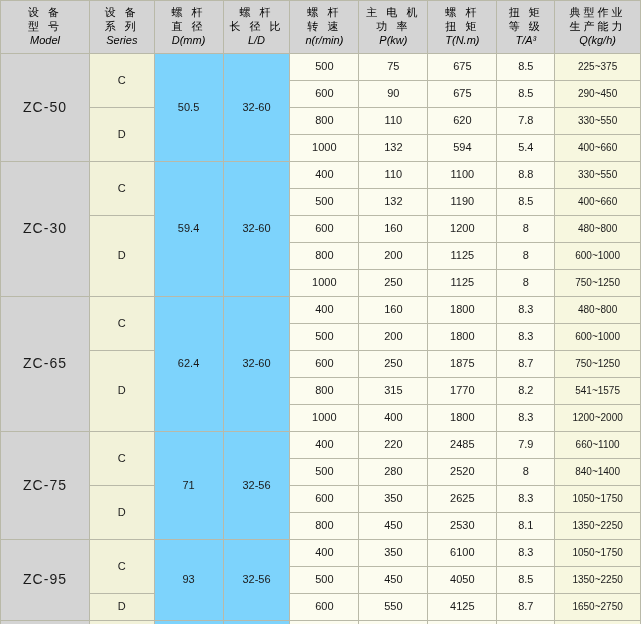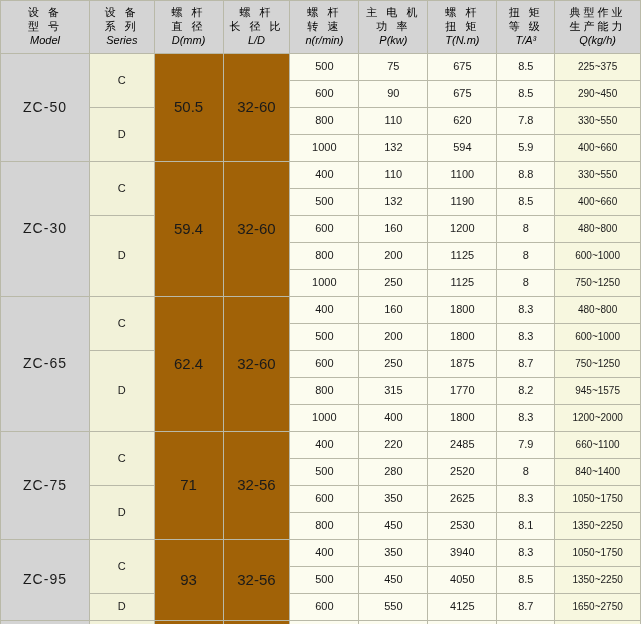--- a/index.html
+++ b/index.html
@@ -60,22 +60,22 @@
     font-weight: bold;
     font-size: 14px;
     letter-spacing: 1px;
   }
   td.series {
     background: #f2f2d9;
     font-weight: bold;
     font-size: 11px;
   }
   td.dia, td.ld {
-    background: #a16207;
-    font-size: 15px;
+    background: #7dd3fc;
+    font-size: 11px;
   }
   td.val {
     background: #fcfcef;
     font-size: 11px;
   }
   td.cap {
     background: #f7f7df;
     font-size: 10px;
   }
   tr.datarow td {
@@ -174,21 +174,21 @@
           <td class="val">800</td>
           <td class="val">110</td>
           <td class="val">620</td>
           <td class="val">7.8</td>
           <td class="cap">330~550</td>
         </tr>
         <tr class="datarow">
           <td class="val">1000</td>
           <td class="val">132</td>
           <td class="val">594</td>
-          <td class="val">5.9</td>
+          <td class="val">5.4</td>
           <td class="cap">400~660</td>
         </tr>
         <tr class="datarow grp-sep">
           <td class="model" rowspan="5">ZC-30</td>
           <td class="series" rowspan="2">C</td>
           <td class="dia" rowspan="5">59.4</td>
           <td class="ld" rowspan="5">32-60</td>
           <td class="val">400</td>
           <td class="val">110</td>
           <td class="val">1100</td>
@@ -248,21 +248,21 @@
           <td class="val">250</td>
           <td class="val">1875</td>
           <td class="val">8.7</td>
           <td class="cap">750~1250</td>
         </tr>
         <tr class="datarow">
           <td class="val">800</td>
           <td class="val">315</td>
           <td class="val">1770</td>
           <td class="val">8.2</td>
-          <td class="cap">945~1575</td>
+          <td class="cap">541~1575</td>
         </tr>
         <tr class="datarow">
           <td class="val">1000</td>
           <td class="val">400</td>
           <td class="val">1800</td>
           <td class="val">8.3</td>
           <td class="cap">1200~2000</td>
         </tr>
         <tr class="datarow grp-sep">
           <td class="model" rowspan="4">ZC-75</td>
@@ -297,21 +297,21 @@
           <td class="val">8.1</td>
           <td class="cap">1350~2250</td>
         </tr>
         <tr class="datarow grp-sep">
           <td class="model" rowspan="3">ZC-95</td>
           <td class="series" rowspan="2">C</td>
           <td class="dia" rowspan="3">93</td>
           <td class="ld" rowspan="3">32-56</td>
           <td class="val">400</td>
           <td class="val">350</td>
-          <td class="val">3940</td>
+          <td class="val">6100</td>
           <td class="val">8.3</td>
           <td class="cap">1050~1750</td>
         </tr>
         <tr class="datarow">
           <td class="val">500</td>
           <td class="val">450</td>
           <td class="val">4050</td>
           <td class="val">8.5</td>
           <td class="cap">1350~2250</td>
         </tr>

